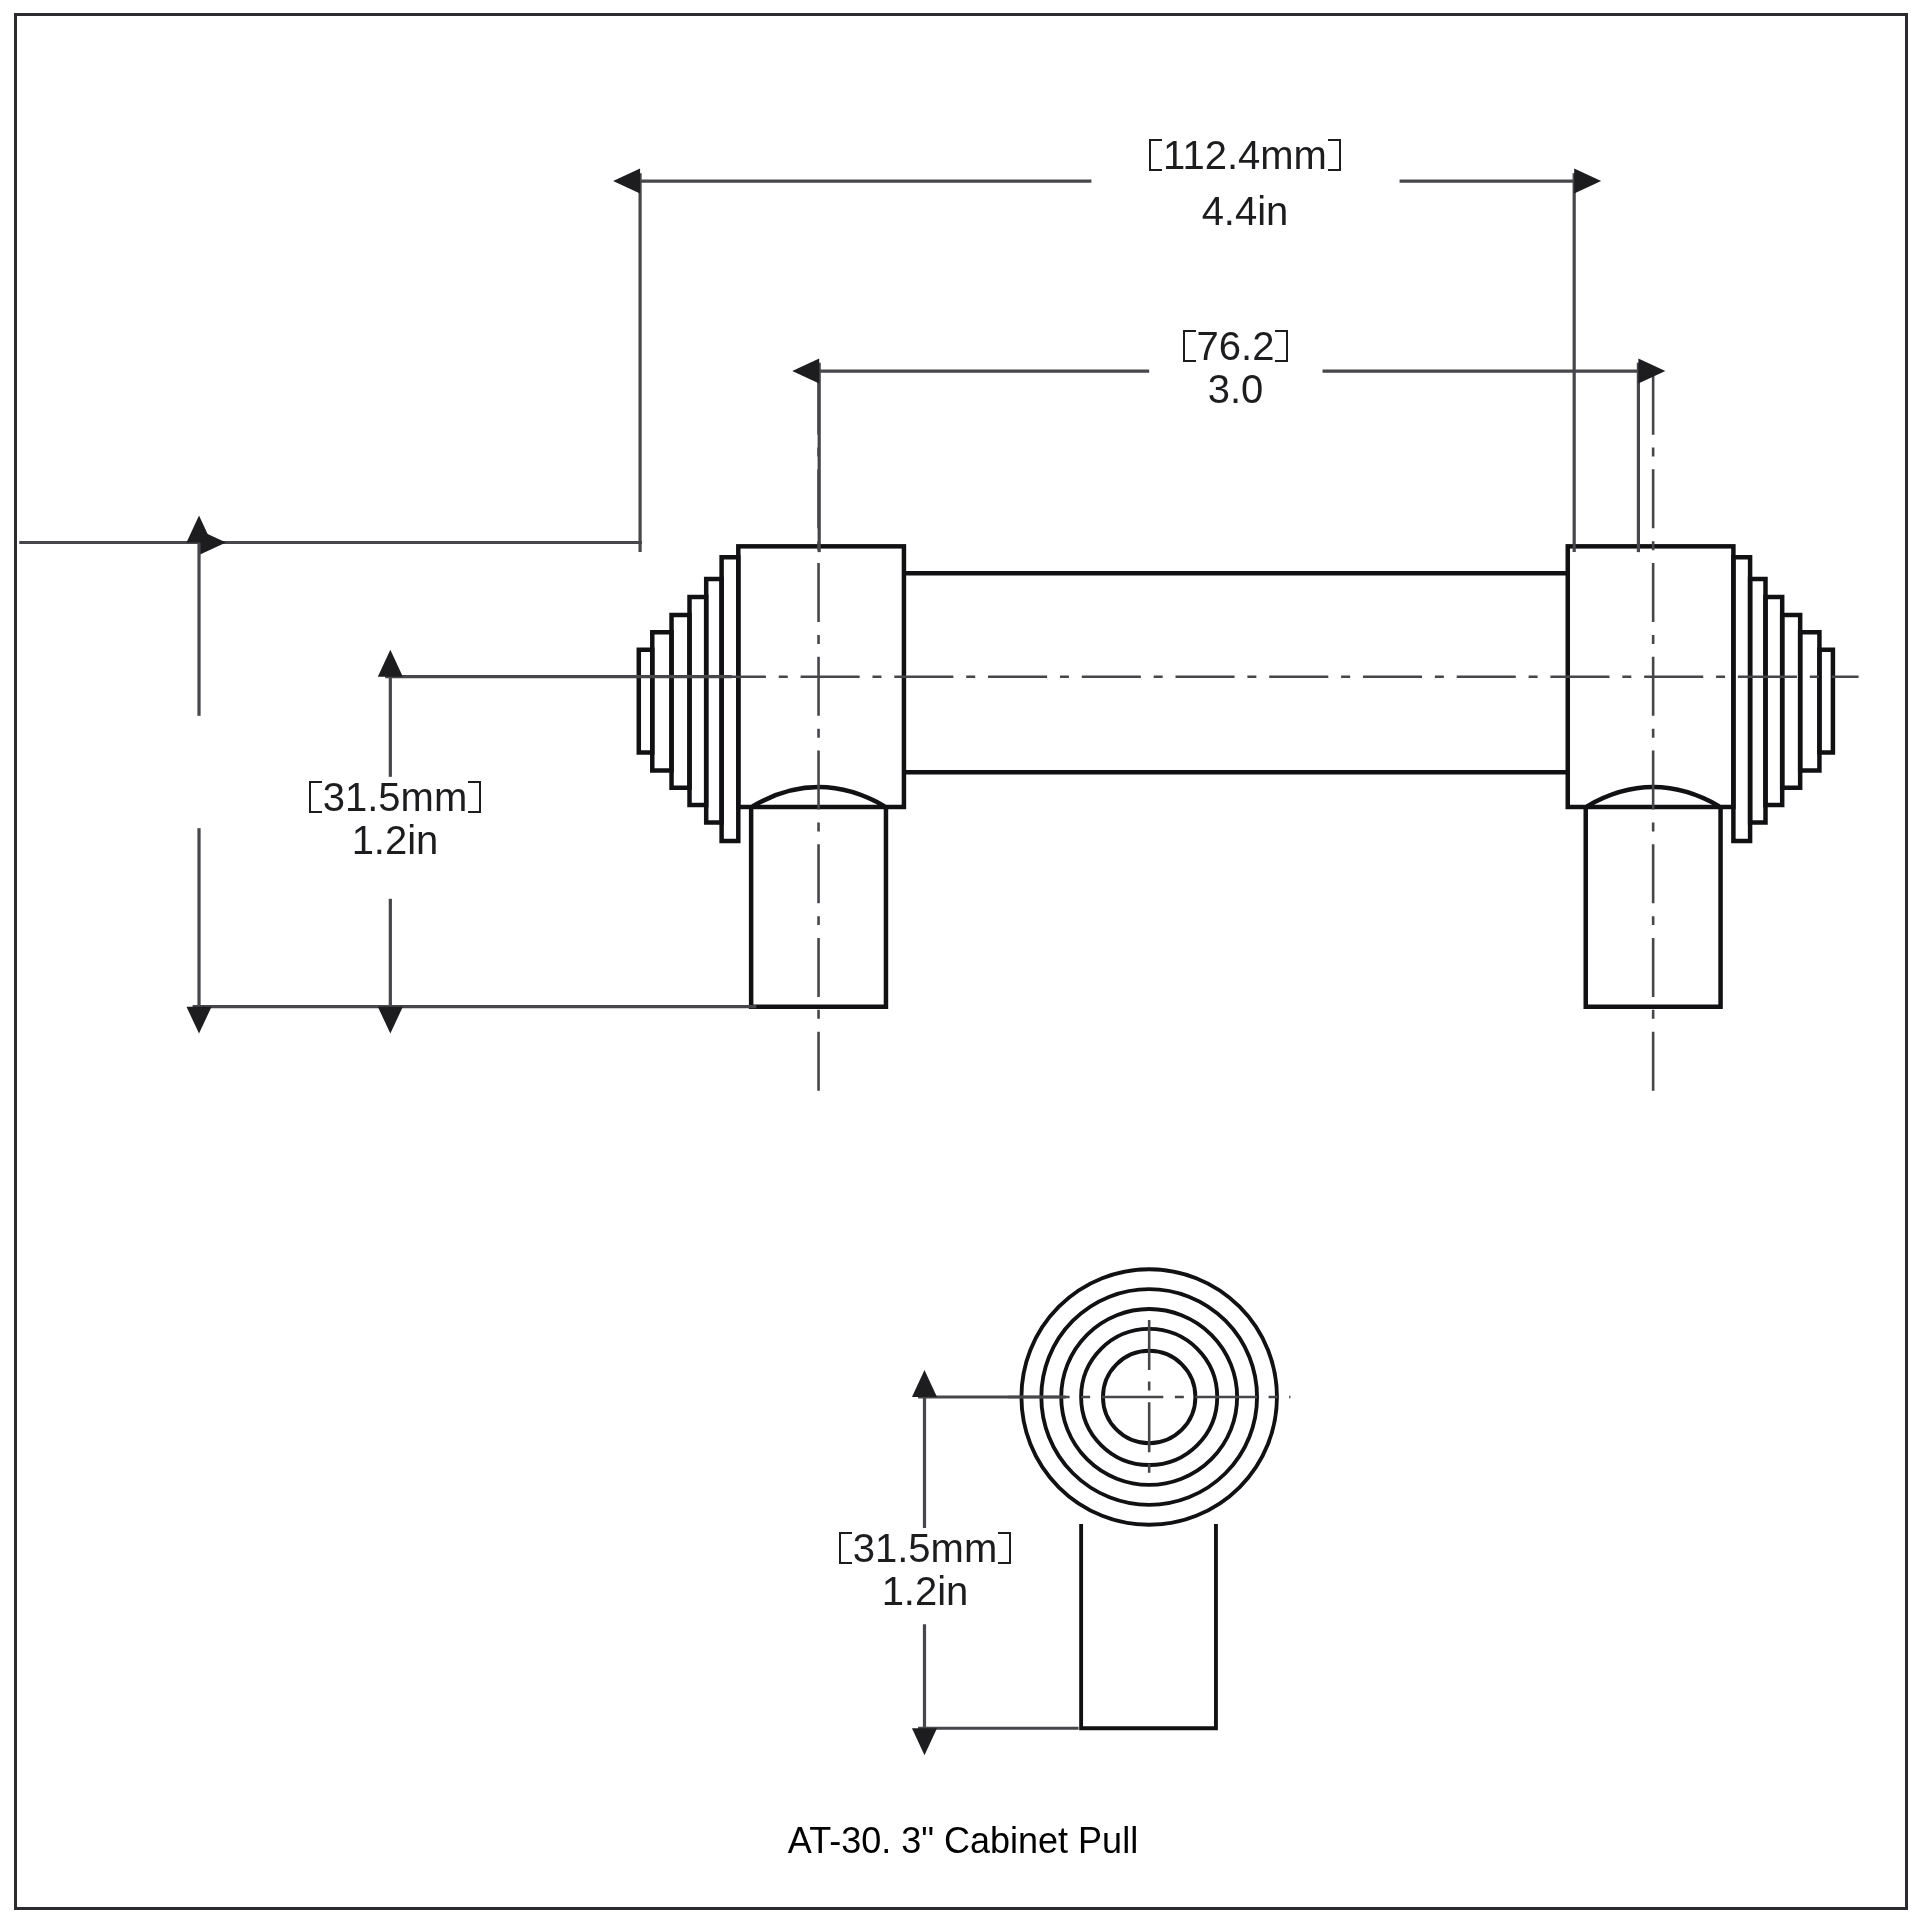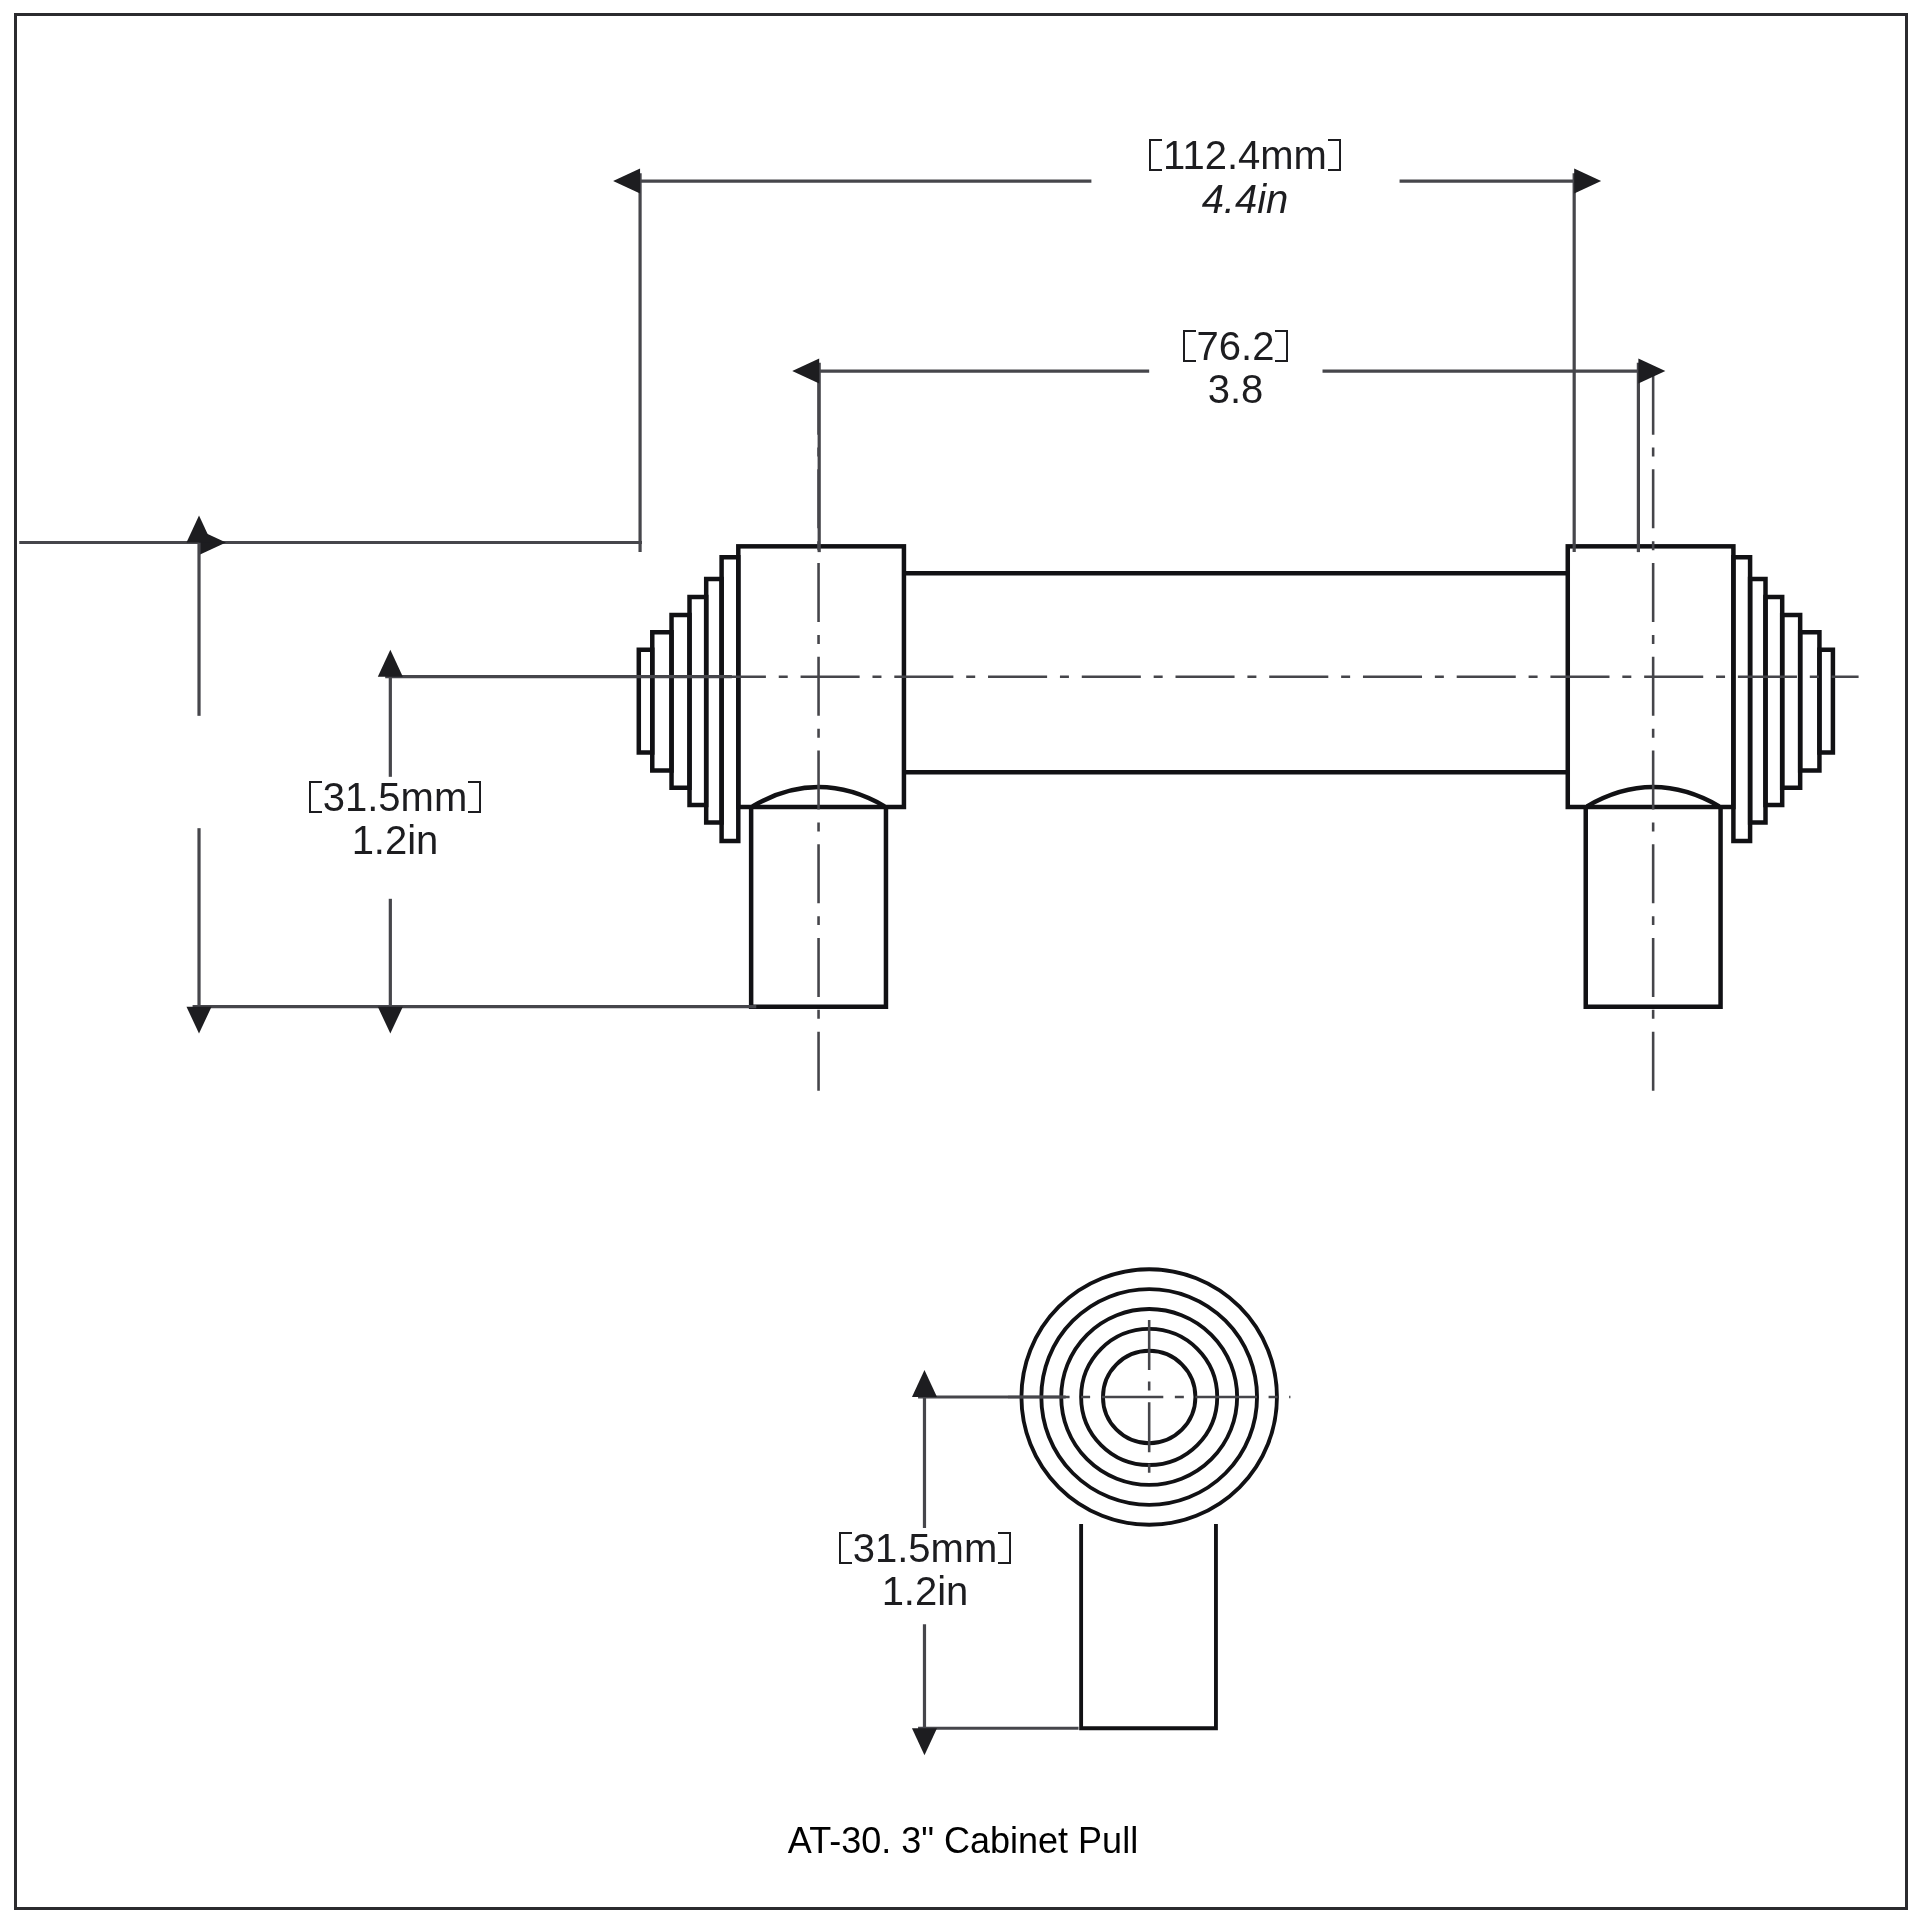--- a/index.html
+++ b/index.html
@@ -115,26 +115,26 @@
     <g stroke="#46464b" stroke-width="5" fill="none">
       <line x1="1430" y1="2176" x2="1660" y2="2176"></line>
       <line x1="1430" y1="2692" x2="1680" y2="2692"></line>
       <line x1="1440" y1="2176" x2="1440" y2="2380" marker-start="url(#arrL)"></line>
       <line x1="1440" y1="2530" x2="1440" y2="2692" marker-end="url(#arrR)"></line>
     </g>
   </svg>
 
   <div class="dimtxt dl1" style="left:1091px;top:135px;width:308px;">
     <div><span class="brk">112.4mm</span></div>
-    <div style="margin-top:3px;font-style:italic;">4.4in</div>
+    <div style="margin-top:15px;">4.4in</div>
   </div>
 
   <div class="dimtxt dl1" style="left:1149px;top:326px;width:173px;">
     <div><span class="brk">76.2</span></div>
-    <div style="margin-top:2.6px;">3.8</div>
+    <div style="margin-top:2.6px;">3.0</div>
   </div>
 
 
   <div class="dimtxt dl1" style="left:276px;top:777px;width:238px;">
     <div><span class="brk">31.5mm</span></div>
     <div style="margin-top:2.6px;">1.2in</div>
   </div>
 
   <div class="dimtxt dl1" style="left:806px;top:1528px;width:238px;">
     <div><span class="brk">31.5mm</span></div>

